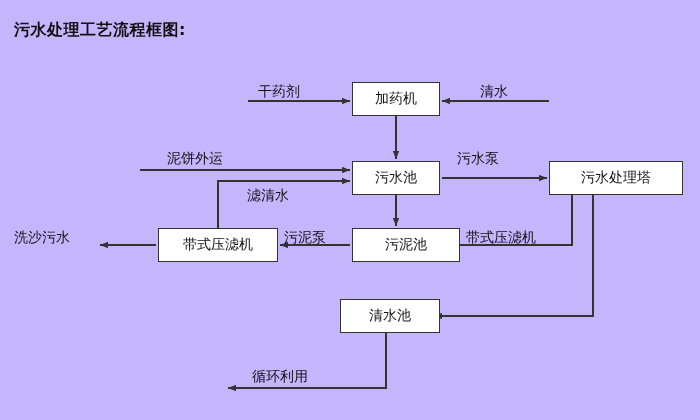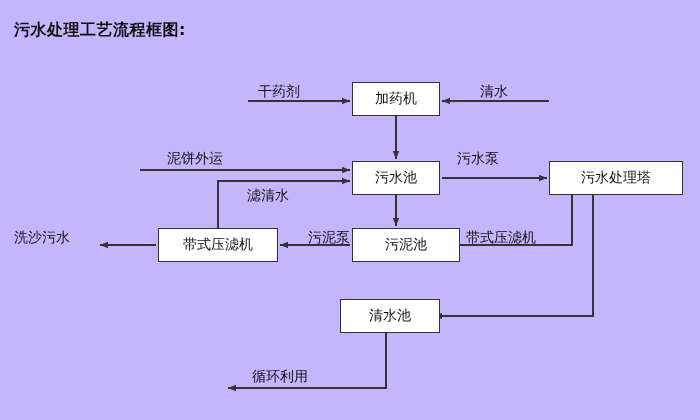--- a/index.html
+++ b/index.html
@@ -129,19 +129,19 @@
   <div class="io-label" style="left:480px; top:83px;">清水</div>
 
   <div class="io-label" style="left:167px; top:150px;">泥饼外运</div>
 
   <div class="io-label" style="left:14px; top:229px;">洗沙污水</div>
 
   <div class="edge-label" style="left:457px; top:150px;text-align:right;">污水泵</div>
 
   <div class="edge-label" style="left:247px; top:187px;">滤清水</div>
 
-  <div class="edge-label" style="left:308px; top:229px;">污泥泵</div>
+  <div class="edge-label" style="left:284px; top:229px;">污泥泵</div>
 
   <div class="edge-label" style="left:466px; top:229px;">带式压滤机</div>
 
   <div class="edge-label" style="left:252px; top:368px;">循环利用</div>
 
 </div>
 
 </body></html>

